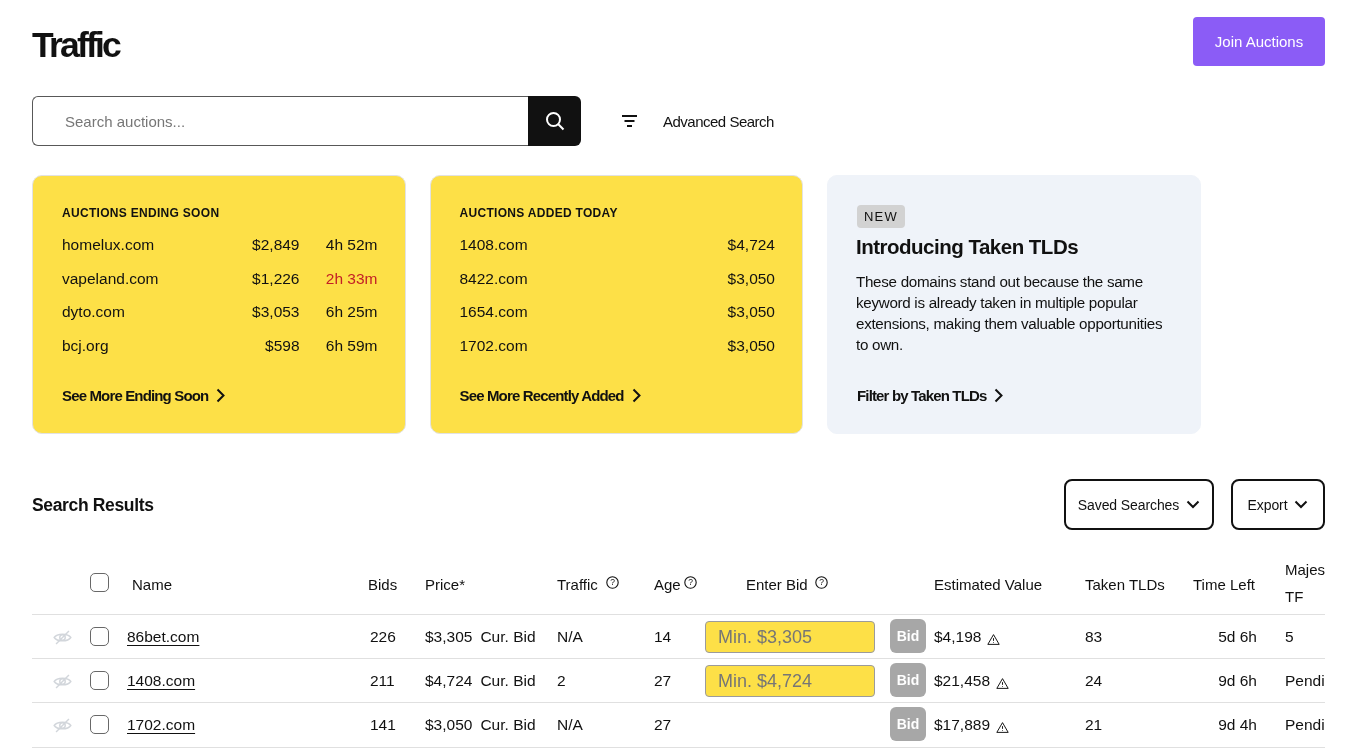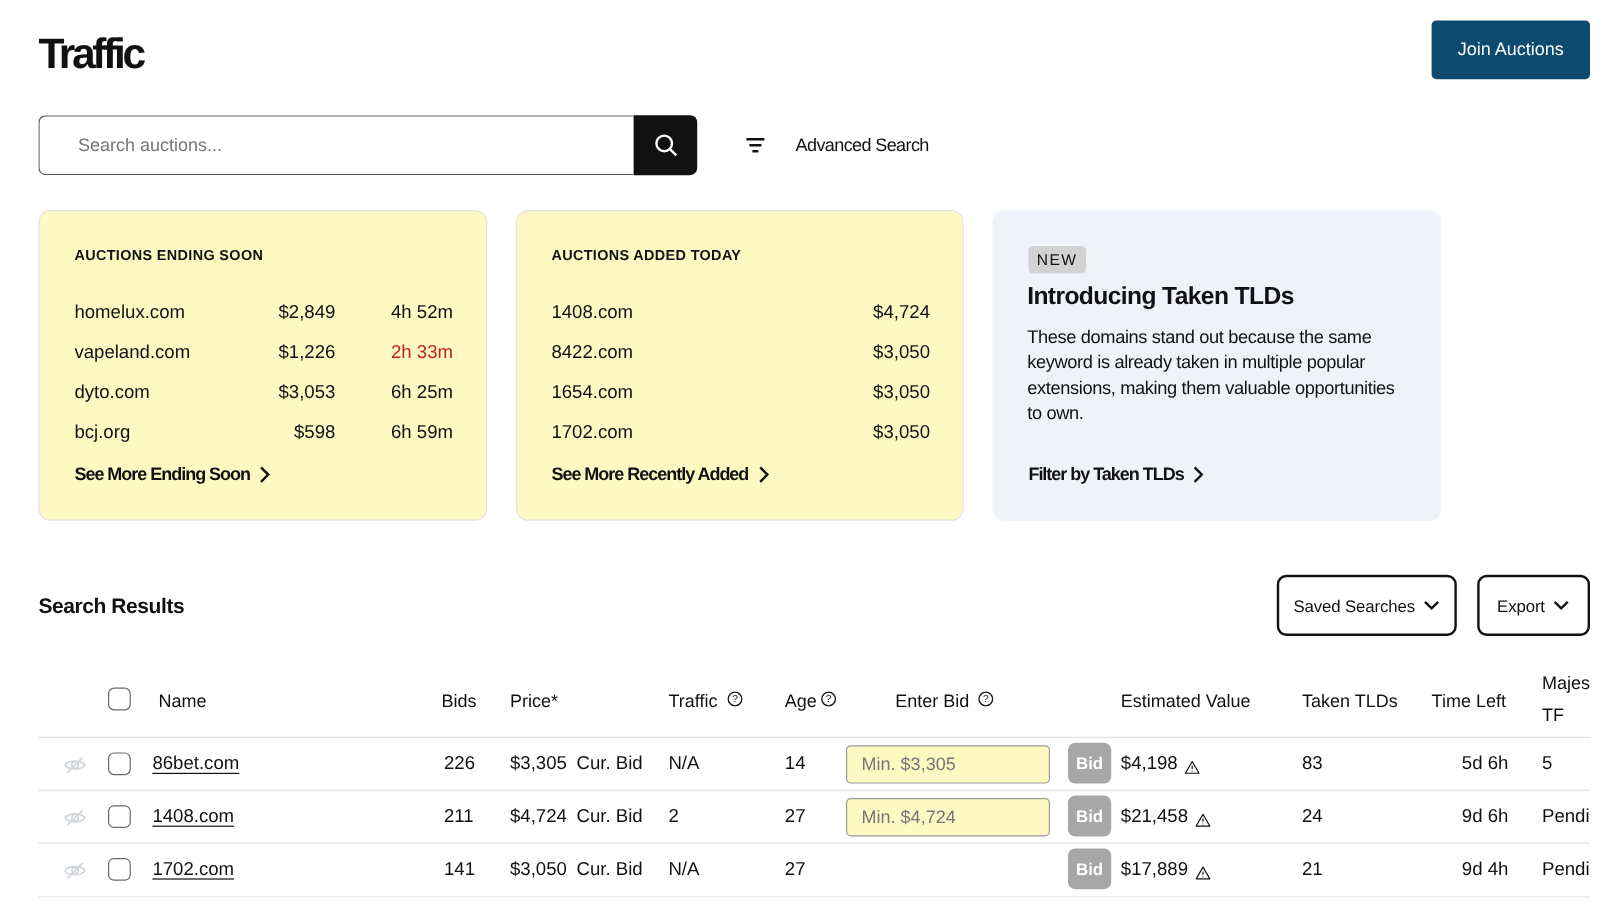--- a/index.html
+++ b/index.html
@@ -3,41 +3,41 @@
 <meta charset="utf-8">
 <style>
   * { margin:0; padding:0; box-sizing:border-box; }
   html,body { width:1348px; height:756px; overflow:hidden; background:#fff;
     font-family:"Liberation Sans", sans-serif; color:#111; }
   .abs { position:absolute; }
   #page { position:relative; width:1348px; height:756px; }
 
   h1.title { left:32px; top:25px; font-size:35.5px; font-weight:700; letter-spacing:-2.8px; }
 
-  .joinbtn { left:1193px; top:17px; width:132px; height:49px; background:#0c4a6e;
+  .joinbtn { left:1193px; top:17px; width:132px; height:49px; background:#8b5cf6;
     border-radius:4px; color:#fff; font-size:15px; display:flex; align-items:center;
     justify-content:center; }
 
   .searchwrap { left:32px; top:96px; width:549px; height:50px; display:flex; }
   .searchinput { flex:1; border:1px solid #585858; border-right:none; border-radius:6px 0 0 6px;
     font-size:15px; color:#767676; display:flex; align-items:center; padding-left:32px;
     background:#fff; }
   .searchbtn { width:53px; background:#111; border-radius:0 6px 6px 0; display:flex;
     align-items:center; justify-content:center; }
 
   .advsearch { left:621px; top:109px; height:24px; display:flex; align-items:center; gap:25px;
     font-size:15px; letter-spacing:-0.5px; font-weight:500; }
 
   .cards { left:32px; top:175px; display:flex; gap:24px; }
   .card { width:373.5px; height:259px; border:1px solid #e2e2e2; border-radius:10px;
-    padding:32px 27px 0 29px; position:relative; background:#fef9c3; }
+    padding:32px 27px 0 29px; position:relative; background:#fde047; }
   .card.blue { background:#eff3f9; border-color:#eff3f9; }
   .cardlabel { font-size:12px; font-weight:700; letter-spacing:0.3px; margin-top:-2px; }
   .cardrows { margin-top:16px; }
-  .crow { height:33.5px; display:flex; align-items:flex-end; font-size:15.5px;gap:20px; }
+  .crow { height:33.5px; display:flex; align-items:flex-start; font-size:15.5px; }
   .crow .nm { flex:1; }
   .crow .pr { width:90px; text-align:right; }
   .crow .tm { width:78px; text-align:right; }
   .crow .red { color:#c32026; }
   .seemore { position:absolute; left:29px; top:209px; font-size:15px; letter-spacing:-0.85px; font-weight:700;
     display:flex; align-items:center; gap:8px; height:20px; }
 
   .newbadge { position:absolute; left:29px; top:29px; background:#d2d2d2; border-radius:4px;
     height:23px; padding:0 7px; display:flex; align-items:center; font-size:13px; letter-spacing:1.2px; }
   .card3title { position:absolute; left:28px; top:59px; font-size:20.5px; letter-spacing:-0.5px; font-weight:700; line-height:24px; }
@@ -50,22 +50,22 @@
   
   #tbl { left:32px; top:553px; width:1293px; height:195px; overflow:hidden; }
   .th { position:absolute; top:0; height:62px; border-bottom:1px solid #e0e0e0; width:1293px; }
   .hlabel { position:absolute; top:23px; font-size:15px; }
   .trow { position:absolute; height:44.2px; width:1293px; border-bottom:1px solid #e0e0e0; }
   .cell { position:absolute; top:50%; transform:translateY(-50%); font-size:15.5px; white-space:nowrap; }
   .cb { position:absolute; left:58px; width:19px; height:19px; border:1.7px solid #686868;
     border-radius:5px; background:#fff; }
   .namelink { text-decoration:underline; text-underline-offset:3px; }
   .bidinput { position:absolute; left:673px; top:6px; width:170px; height:32px;
-    border:1px solid #9b9b9b; border-radius:4px; font-size:15px; color:#767676;
-    display:flex; align-items:center; padding-left:12px; background:#fef9c3; }
+    border:1px solid #9b9b9b; border-radius:4px; font-size:18px; color:#767676;
+    display:flex; align-items:center; padding-left:12px; background:#fde047; }
   .bidbtn { position:absolute; left:858px; top:4px; width:36px; height:34px; background:#a7a7a7;
     border-radius:6px; color:#fff; font-weight:700; font-size:14px; display:flex;
     align-items:center; justify-content:center; }
   .estv { display:flex; align-items:flex-end; gap:6px; }
 </style>
 </head>
 <body>
 <div id="page">
   <h1 class="abs title">Traffic</h1>
   <div class="abs joinbtn">Join Auctions</div>

